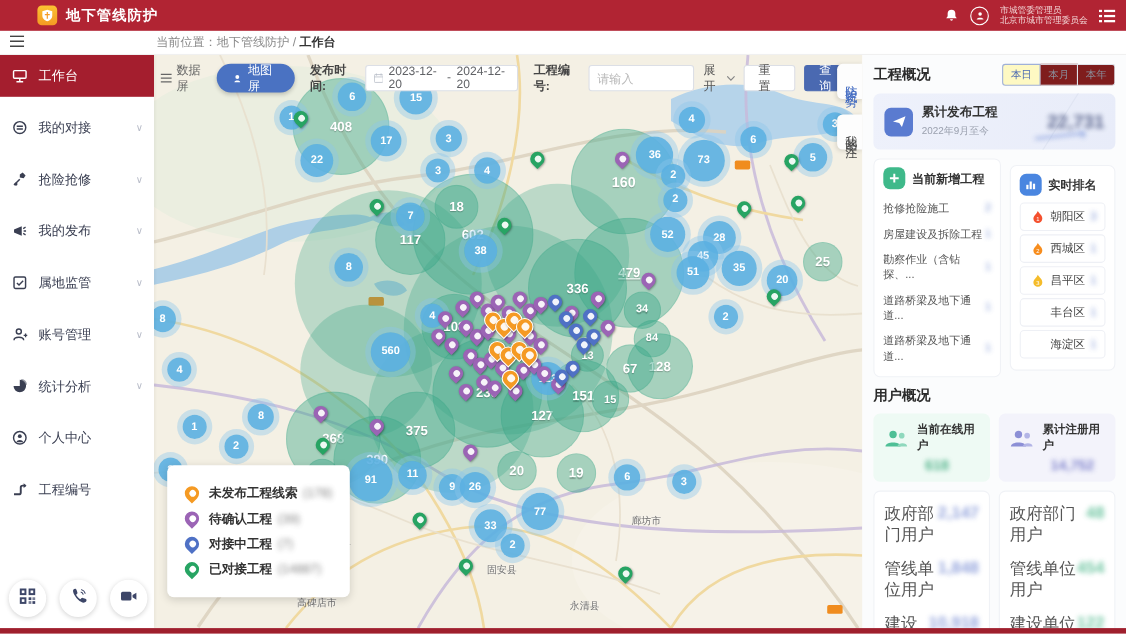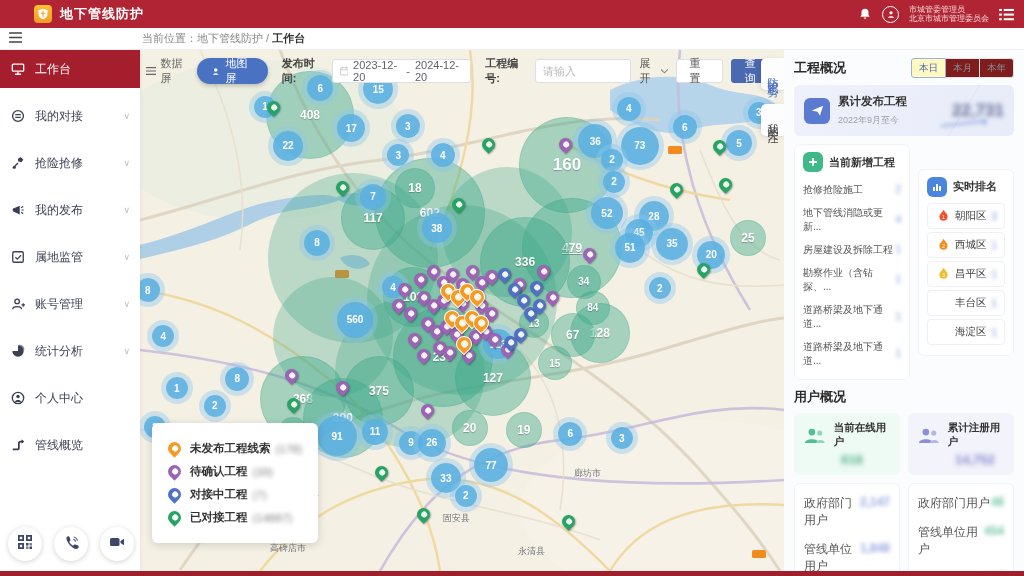--- a/index.html
+++ b/index.html
@@ -146,21 +146,21 @@
   .rk-row .v { margin-left:auto; color:#5b79c8; }
 
   .user-card { border-radius:6px; padding:8px 9px; flex:1; }
   .user-card .uc-top { display:flex; align-items:center; gap:7px; }
   .user-card b { font-size:10.5px; color:#333; }
   .user-card .uval { font-size:13px; font-weight:bold; margin:3px 0 0 38px; }
   .uc-purple { background:#f3f3fb; } .uc-purple .uval { color:#6b6fc4; }
   .uc-green { background:#eefaf4; } .uc-green .uval { color:#3aa87a; }
   .bd-card { background:#fff; border:1px solid #f0f2f6; border-radius:6px;
     padding:5px 9px; flex:1; }
-  .bd-row { display:flex; justify-content:space-between; font-size:12px; color:#555;
+  .bd-row { display:flex; justify-content:space-between; font-size:15px; color:#555;
     padding:6px 0; }
   .bd-row .v { font-weight:bold; }
   .bd-blue .v { color:#7b8fd4; } .bd-green .v { color:#4fb98d; }
 
   .bottom-bar { height:5px; background:#9f1f2d; position:absolute; left:0; right:0;
     bottom:0; z-index:40; }
 </style>
 </head>
 <body>
 
@@ -304,21 +304,21 @@
           </span>
           <span>个人中心</span>
         </div>
         <div class="side-item">
           <span class="s-icon">
             <svg width="14" height="14" viewBox="0 0 16 16">
               <path d="M2 13h5a2 2 0 0 0 2-2V6a2 2 0 0 1 2-2h3" fill="none" stroke="currentColor" stroke-width="2"></path>
               <path d="M12 1.5L15 4l-3 2.5z" fill="currentColor"></path>
             </svg>
           </span>
-          <span>管线概览</span>
+          <span>工程编号</span>
         </div>
       </div>
     <div class="float-btns" id="float-btns">
         <div class="fbtn">
           <span><svg width="16" height="16" viewBox="0 0 16 16">
               <g fill="currentColor">
                 <rect x="1" y="1" width="6" height="6"></rect>
                 <rect x="9" y="1" width="6" height="6"></rect>
                 <rect x="1" y="9" width="6" height="6"></rect>
                 <rect x="2.8" y="2.8" width="2.4" height="2.4" fill="#fff"></rect>
@@ -387,26 +387,27 @@
       </g>
     </svg>
     <div class="marker-layer" id="marker-layer">
         <div class="cluster cl-green blob" style="left: calc(33% - 85px); top: calc(40% - 85px); width: 170px; height: 170px; font-size: 12px;"></div>
         <div class="cluster cl-green blob" style="left: calc(50% - 95px); top: calc(48% - 95px); width: 190px; height: 190px; font-size: 12px;"></div>
         <div class="cluster cl-green blob" style="left: calc(42% - 75px); top: calc(62% - 75px); width: 150px; height: 150px; font-size: 12px;"></div>
         <div class="cluster cl-green blob" style="left: calc(57% - 65px); top: calc(35% - 65px); width: 130px; height: 130px; font-size: 12px;"></div>
         <div class="cluster cl-green blob" style="left: calc(30% - 60px); top: calc(55% - 60px); width: 120px; height: 120px; font-size: 12px;"></div>
         <div class="cluster cl-green" style="left: calc(26.4% - 44px); top: calc(12.5% - 44px); width: 88px; height: 88px; font-size: 12px;">408</div>
         <div class="cluster cl-green" style="left: calc(45% - 55px); top: calc(31.3% - 55px); width: 110px; height: 110px; font-size: 12px;">602</div>
-        <div class="cluster cl-green" style="left: calc(66.3% - 48px); top: calc(22.1% - 48px); width: 96px; height: 96px; font-size: 17px;">160</div>
+        <div class="cluster cl-green" style="left: calc(66.3% - 48px); top: calc(22.1% - 48px); width: 96px; height: 96px; font-size: 13px;">160</div>
         <div class="cluster cl-green" style="left: calc(67.1% - 50px); top: calc(38% - 50px); width: 100px; height: 100px; font-size: 12px; text-decoration: underline;">479</div>
         <div class="cluster cl-green" style="left: calc(36.2% - 32px); top: calc(32.2% - 32px); width: 64px; height: 64px; font-size: 12px;">117</div>
         <div class="cluster cl-green" style="left: calc(42.4% - 30px); top: calc(47.4% - 30px); width: 60px; height: 60px; font-size: 12px;">108</div>
         <div class="cluster cl-green" style="left: calc(47% - 50px); top: calc(58.9% - 50px); width: 100px; height: 100px; font-size: 12px;">230</div>
         <div class="cluster cl-green" style="left: calc(54.8% - 38px); top: calc(63% - 38px); width: 76px; height: 76px; font-size: 12px;">127</div>
+        <div class="cluster cl-green" style="left: calc(60.6% - 33px); top: calc(59.5% - 33px); width: 66px; height: 66px; font-size: 12px;">151</div>
         <div class="cluster cl-green" style="left: calc(59.8% - 45px); top: calc(40.7% - 45px); width: 90px; height: 90px; font-size: 12px;">336</div>
         <div class="cluster cl-green" style="left: calc(25.3% - 43px); top: calc(67% - 43px); width: 86px; height: 86px; font-size: 12px;">368</div>
         <div class="cluster cl-green" style="left: calc(31.5% - 40px); top: calc(70.6% - 40px); width: 80px; height: 80px; font-size: 12px;">390</div>
         <div class="cluster cl-green" style="left: calc(37.1% - 35px); top: calc(65.5% - 35px); width: 70px; height: 70px; font-size: 12px;">375</div>
         <div class="cluster cl-green" style="left: calc(71.4% - 30px); top: calc(54.3% - 30px); width: 60px; height: 60px; font-size: 12px;">128</div>
         <div class="cluster cl-green" style="left: calc(67.2% - 22px); top: calc(54.7% - 22px); width: 44px; height: 44px; font-size: 12px;">67</div>
         <div class="cluster cl-green" style="left: calc(64.4% - 17px); top: calc(60.1% - 17px); width: 34px; height: 34px; font-size: 10px;">15</div>
         <div class="cluster cl-green" style="left: calc(68.9% - 17px); top: calc(44.5% - 17px); width: 34px; height: 34px; font-size: 10px;">34</div>
         <div class="cluster cl-green" style="left: calc(70.3% - 17px); top: calc(49.5% - 17px); width: 34px; height: 34px; font-size: 10px;">84</div>
         <div class="cluster cl-green" style="left: calc(59.6% - 18px); top: calc(72.9% - 18px); width: 36px; height: 36px; font-size: 12px;">19</div>
@@ -644,24 +645,20 @@
               </svg>
           </div>
           <b>当前新增工程</b>
         </div>
         <div id="np-list">
             <div class="np-row">
               <span>抢修抢险施工</span>
               <span class="v blur2">2</span>
             </div>
             <div class="np-row">
-              <span>地下管线消隐或更新...</span>
-              <span class="v blur2">4</span>
-            </div>
-            <div class="np-row">
               <span>房屋建设及拆除工程</span>
               <span class="v blur2">1</span>
             </div>
             <div class="np-row">
               <span>勘察作业（含钻探、...</span>
               <span class="v blur2">1</span>
             </div>
             <div class="np-row">
               <span>道路桥梁及地下通道...</span>
               <span class="v blur2">1</span>

